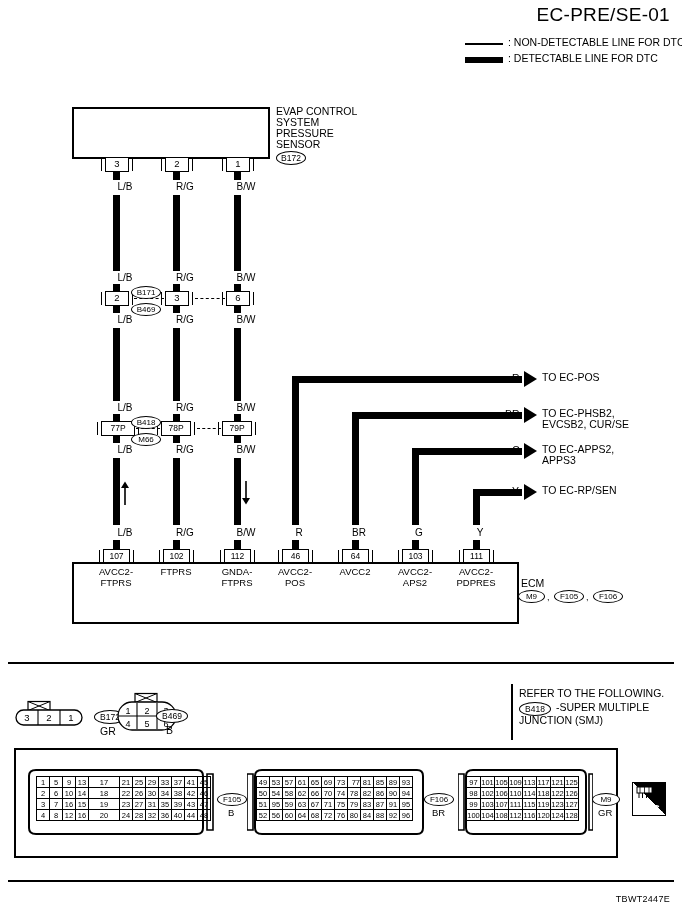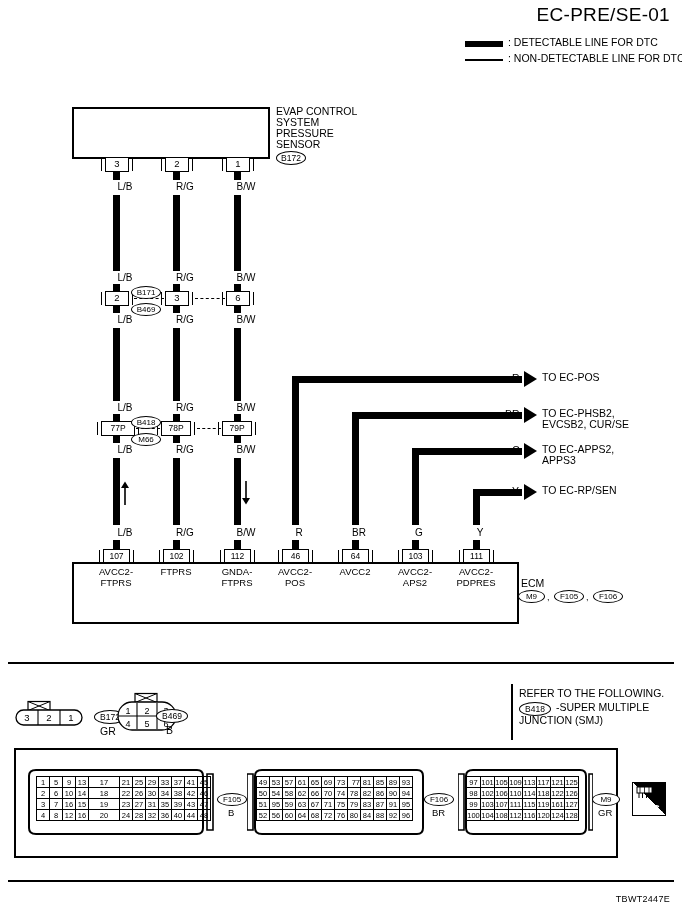--- a/index.html
+++ b/index.html
@@ -115,26 +115,26 @@
   .vline { position:absolute; background:#000; width:1.5px; }
   .hline { position:absolute; background:#000; height:1.5px; }
 </style>
 </head>
 <body>
 
 <div class="abs ttl" style="right:12px; top:4px;">EC-PRE/SE-01</div>
 
 <div class="abs" style="right:12px; top:36px; width:220px;">
   <div style="position:relative; height:16px;">
+    <div class="abs bar-thin" style="left:15px; top:7px; width:38px;"></div>
+    <div class="abs legend-txt" style="left:58px; top:0px;">: NON-DETECTABLE LINE FOR DTC</div>
+  </div>
+  <div style="position:relative; height:16px;">
     <div class="abs bar-thick" style="left:15px; top:5px; width:38px;"></div>
     <div class="abs legend-txt" style="left:58px; top:0px;">: DETECTABLE LINE FOR DTC</div>
-  </div>
-  <div style="position:relative; height:16px;">
-    <div class="abs bar-thin" style="left:15px; top:7px; width:38px;"></div>
-    <div class="abs legend-txt" style="left:58px; top:0px;">: NON-DETECTABLE LINE FOR DTC</div>
   </div>
 </div>
 
 <div class="box-outline" style="left:72px; top:107px; width:198px; height:52px;"></div>
 
 <div class="abs sensor-label" style="left:276px; top:106px;">EVAP CONTROL</div>
 <div class="abs sensor-label" style="left:276px; top:117px;">SYSTEM</div>
 <div class="abs sensor-label" style="left:276px; top:128px;">PRESSURE</div>
 <div class="abs sensor-label" style="left:276px; top:139px;">SENSOR</div>
 <div class="oval" style="left:276px; top:151px; width:30px; height:14px; font-size:8.5px; line-height:12px;">B172</div>
@@ -528,21 +528,21 @@
           <td style="width: 14px; min-width: 14px;">122</td>
           <td style="width: 14px; min-width: 14px;">126</td>
         </tr>
         <tr>
           <td style="width: 14px; min-width: 14px;">99</td>
           <td style="width: 14px; min-width: 14px;">103</td>
           <td style="width: 14px; min-width: 14px;">107</td>
           <td style="width: 14px; min-width: 14px;">111</td>
           <td style="width: 14px; min-width: 14px;">115</td>
           <td style="width: 14px; min-width: 14px;">119</td>
-          <td style="width: 14px; min-width: 14px;">161</td>
+          <td style="width: 14px; min-width: 14px;">123</td>
           <td style="width: 14px; min-width: 14px;">127</td>
         </tr>
         <tr>
           <td style="width: 14px; min-width: 14px;">100</td>
           <td style="width: 14px; min-width: 14px;">104</td>
           <td style="width: 14px; min-width: 14px;">108</td>
           <td style="width: 14px; min-width: 14px;">112</td>
           <td style="width: 14px; min-width: 14px;">116</td>
           <td style="width: 14px; min-width: 14px;">120</td>
           <td style="width: 14px; min-width: 14px;">124</td>

